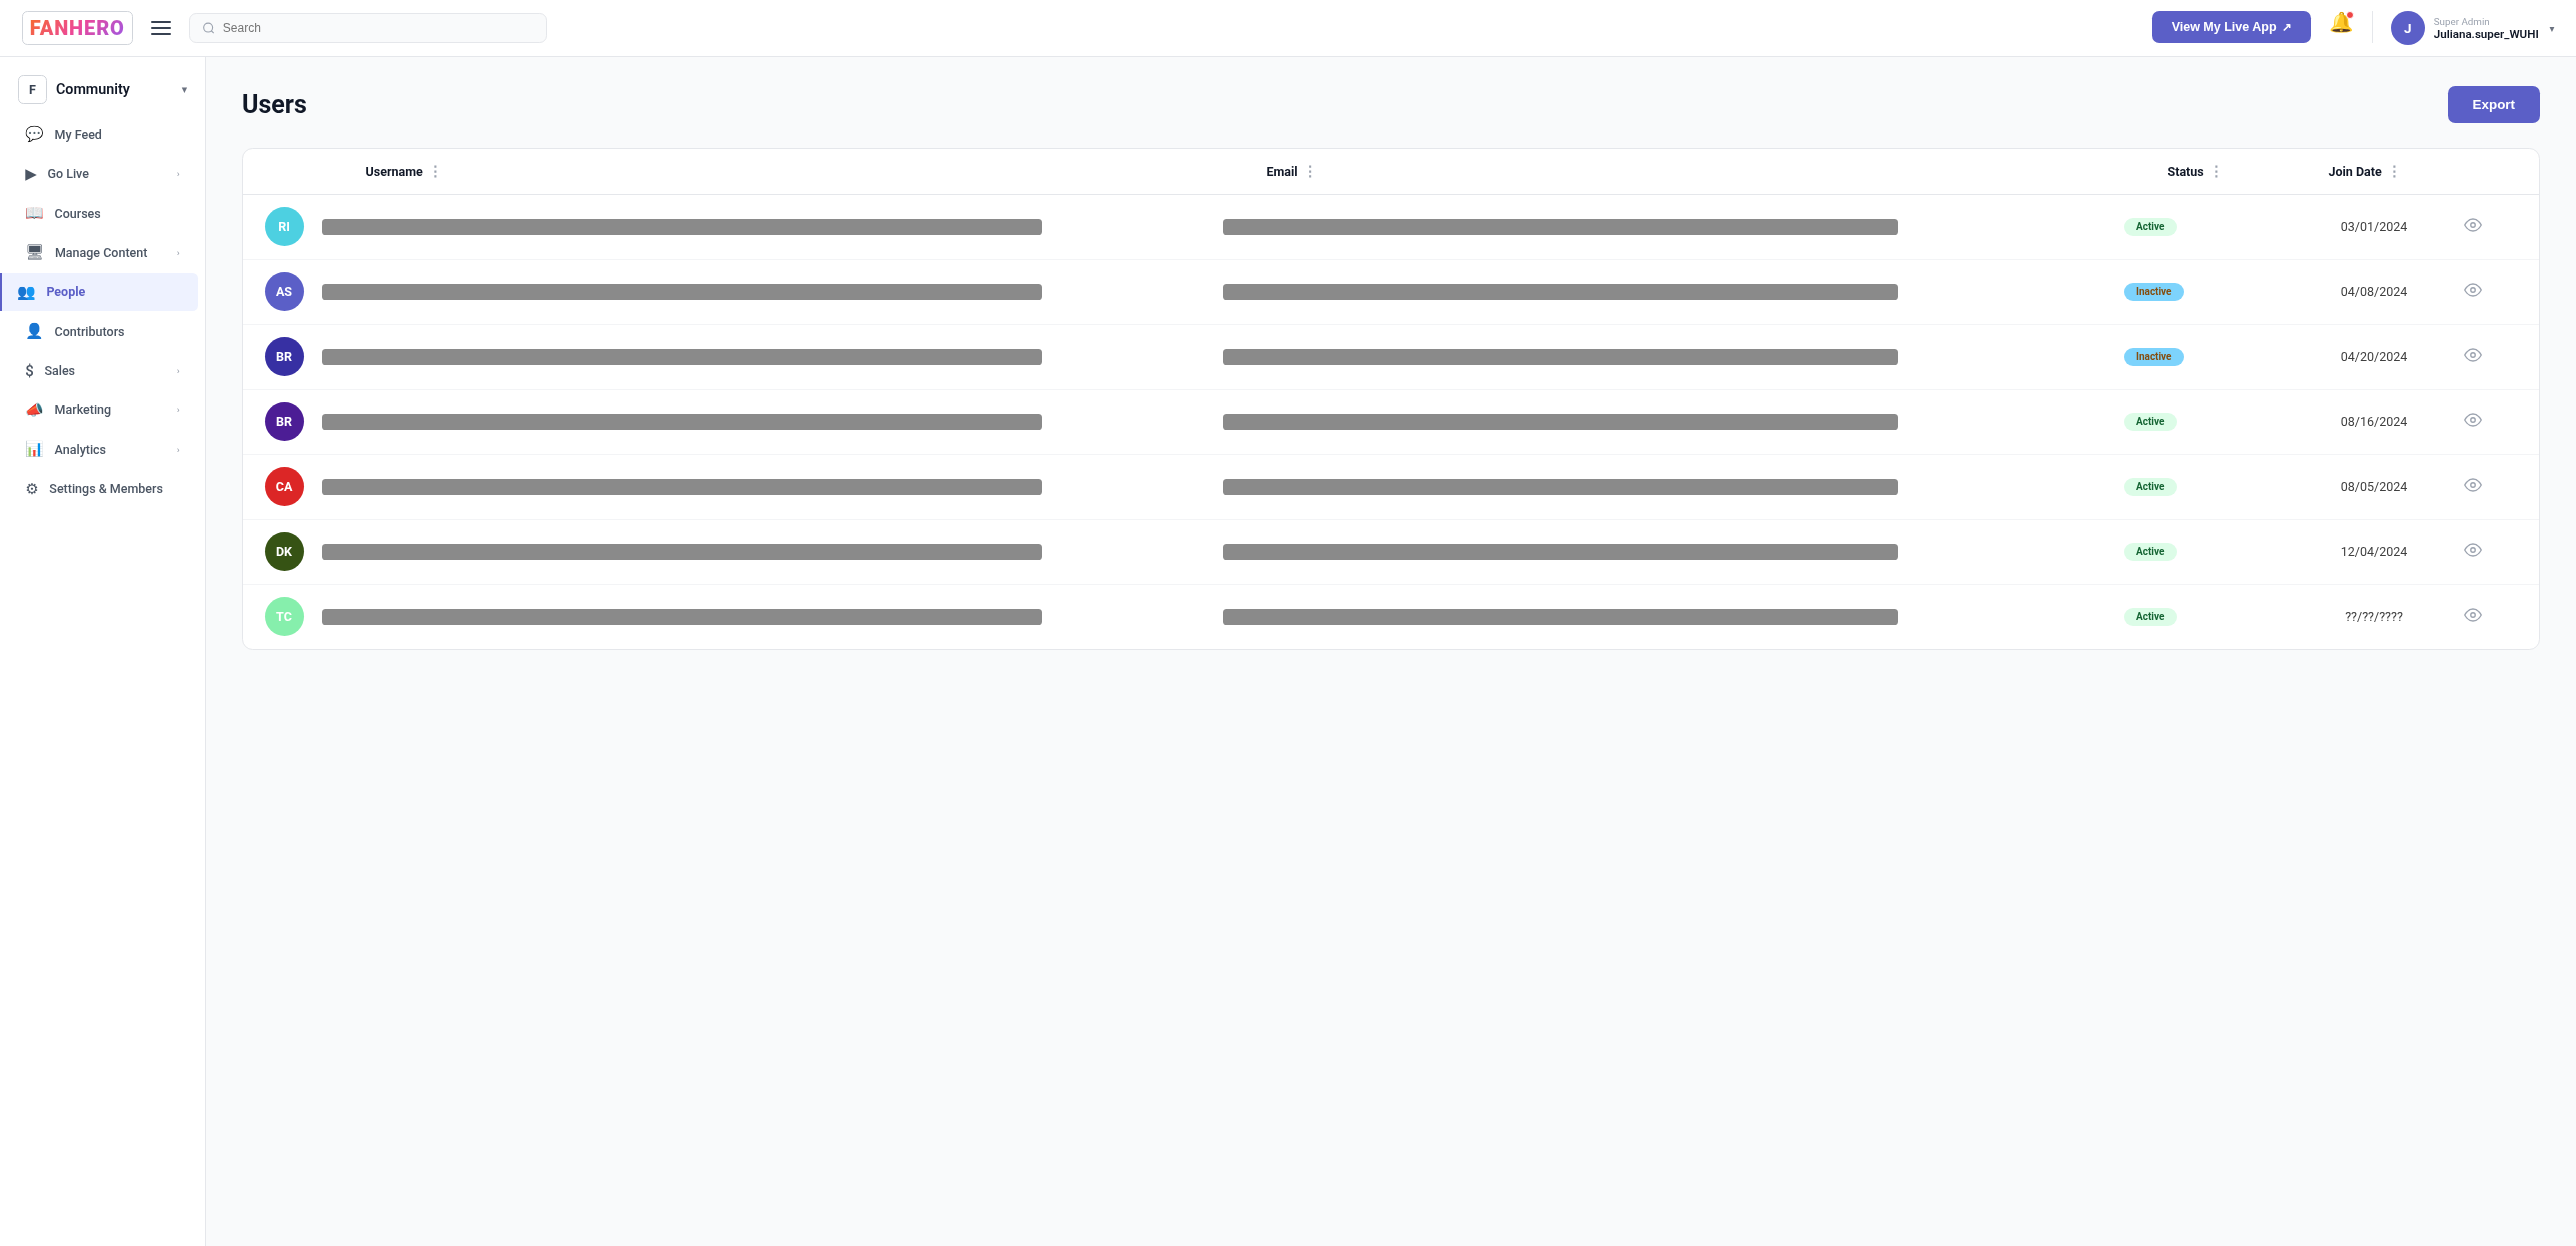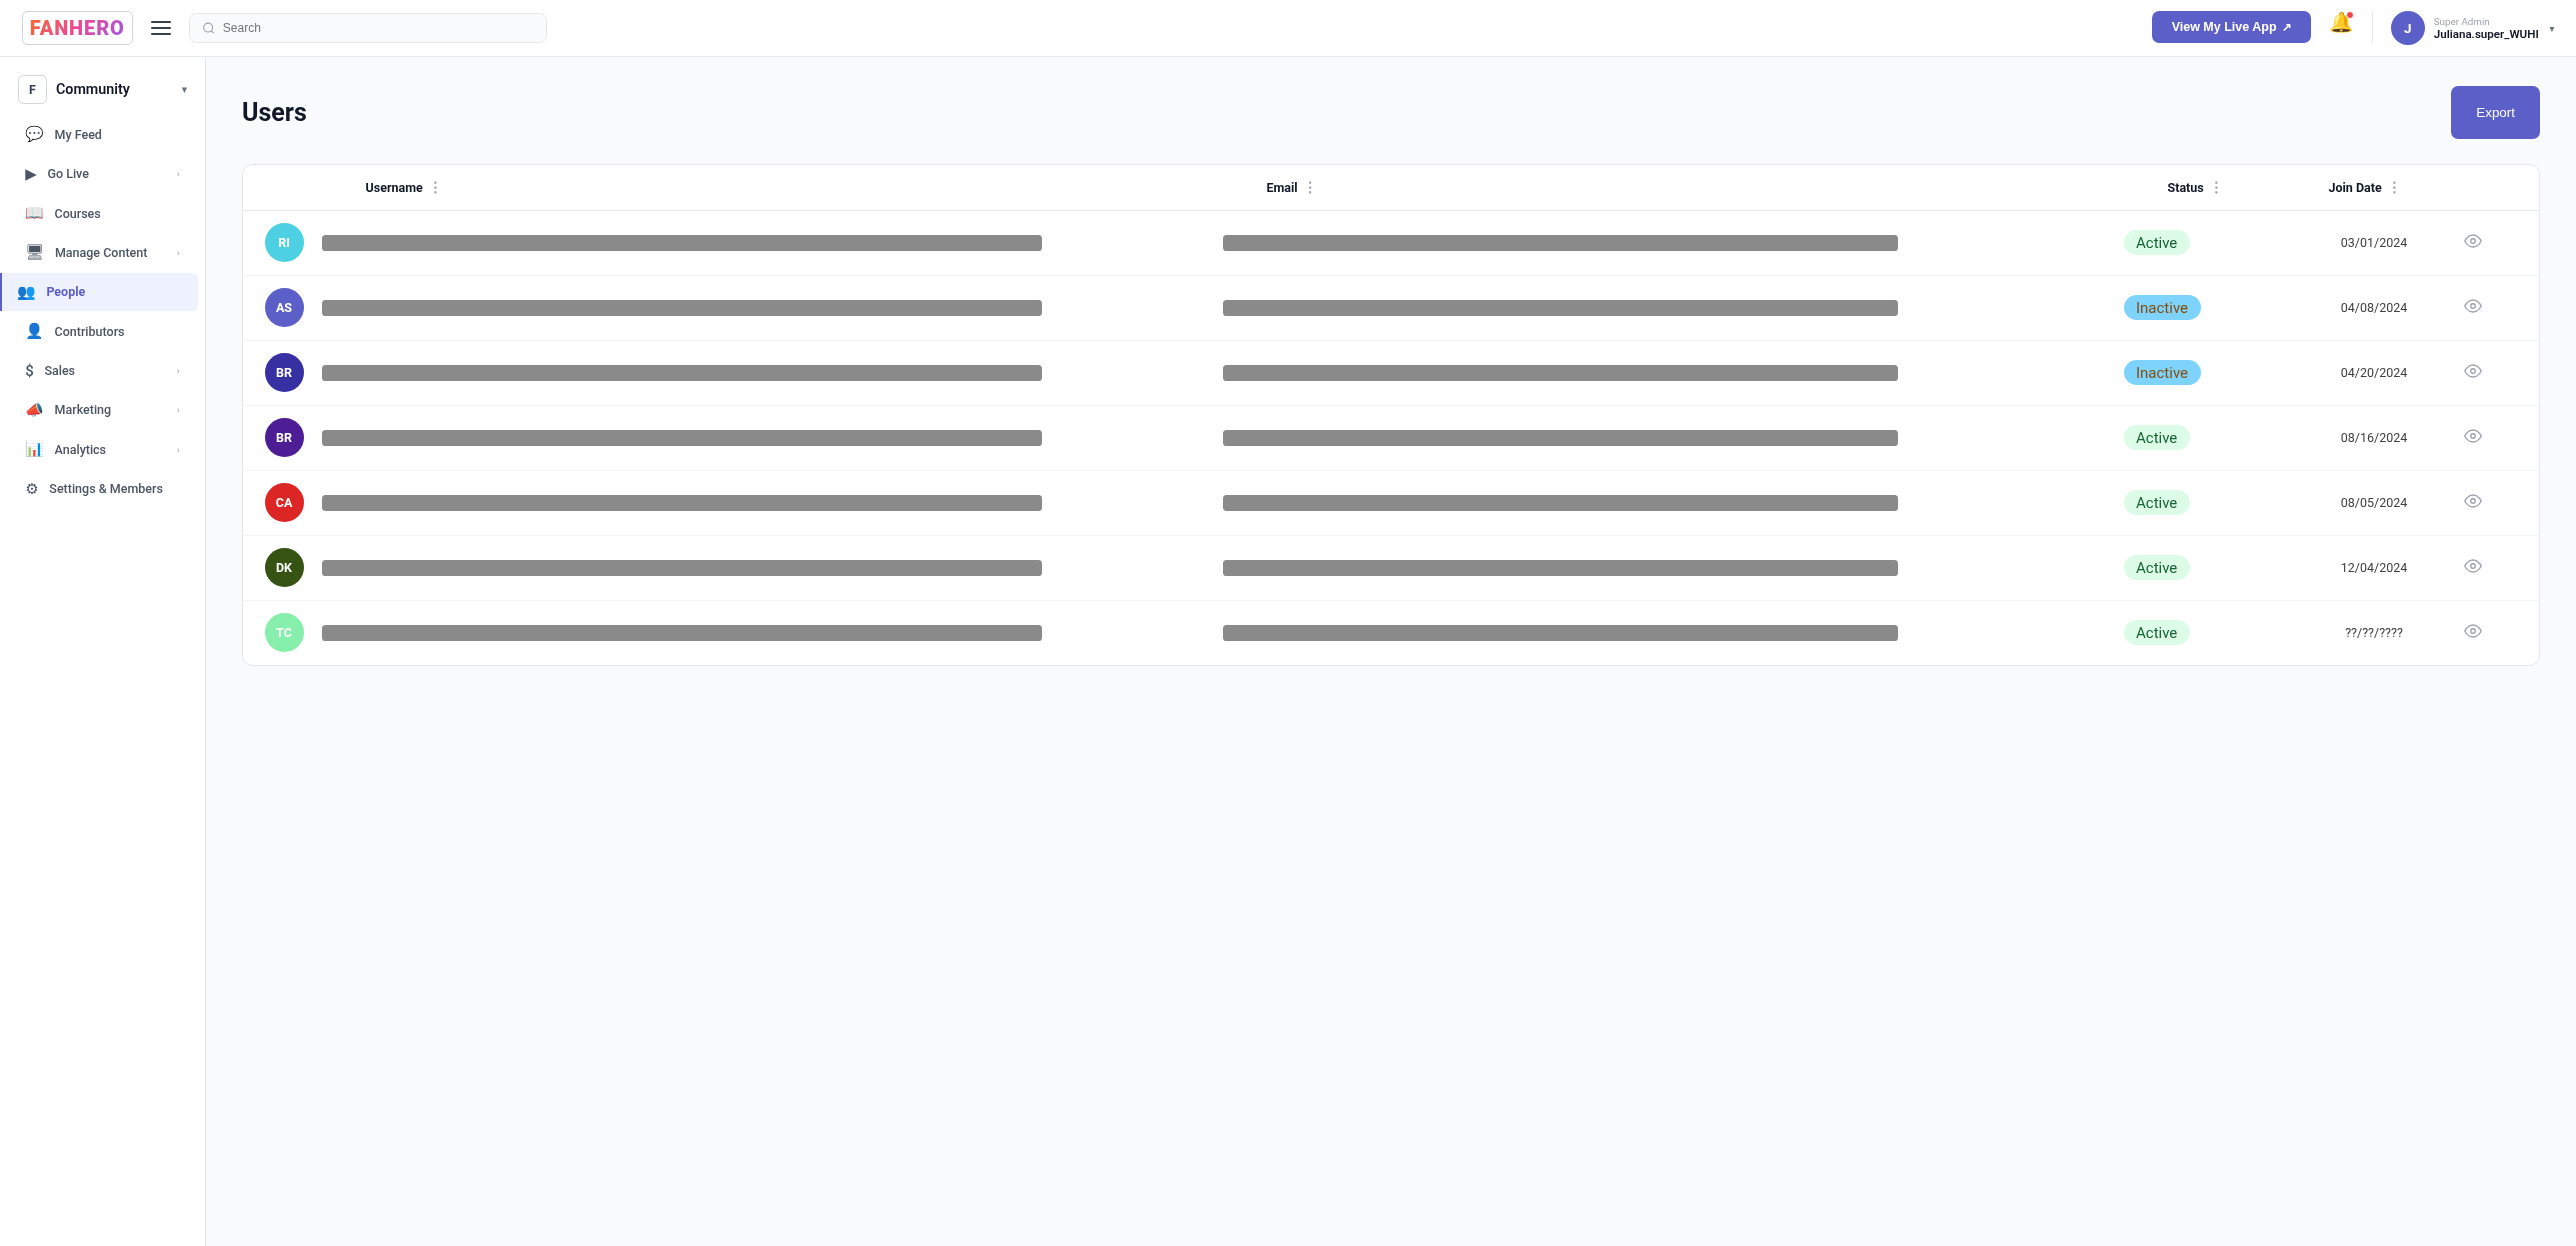--- a/index.html
+++ b/index.html
@@ -86,21 +86,21 @@
     .sidebar-icon { font-size: 15px; }
     .sidebar-item-label { flex: 1; }
     .sidebar-chevron { font-size: 9.8px; color: #9ca3af; }
 
     
     .main-content { flex: 1; overflow-y: auto; padding: 29px 36px; background: #f9fafb; }
     .page-header { display: flex; align-items: center; justify-content: space-between; margin-bottom: 25px; }
     .page-title { font-size: 25px; font-weight: 700; color: #111827; }
     .export-btn {
       background: #5b5fc7; color: #fff; border: none; border-radius: 7.2px;
-      padding: 19px 25px; font-size: 13.4px; font-weight: 400; cursor: pointer;
+      padding: 11px 25px; font-size: 13.4px; font-weight: 700; cursor: pointer;
     }
 
     
     .table-card {
       background: #fff; border-radius: 10.7px; border: 0.9px solid #e5e7eb;
       overflow: hidden;
     }
     .table-header-row {
       display: grid; grid-template-columns: 57px 1fr 1fr 161px 179px 54px;
       padding: 14.3px 21.5px; border-bottom: 0.9px solid #e5e7eb; align-items: center;
@@ -119,21 +119,21 @@
     .table-row:last-child { border-bottom: none; }
 
     .avatar-circle {
       width: 39px; height: 39px; border-radius: 50%;
       display: flex; align-items: center; justify-content: center;
       color: #fff; font-weight: 700; font-size: 12.5px;
     }
 
     .status-badge {
       display: inline-flex; align-items: center; justify-content: center;
-      padding: 3.6px 12.5px; border-radius: 18px; font-size: 15px; font-weight: 400;
+      padding: 3.6px 12.5px; border-radius: 18px; font-size: 10px; font-weight: 700;
     }
     .status-active { background: #dcfce7; color: #166534; }
     .status-inactive { background: #7dd3fc; color: #854d0e; }
 
     .join-date { font-size: 12.5px; color: #404040; text-align: center; }
     .view-btn { background: none; border: none; cursor: pointer; color: #9ca3af; font-size: 16px; }
   </style>
 </head>
 <body>
 

